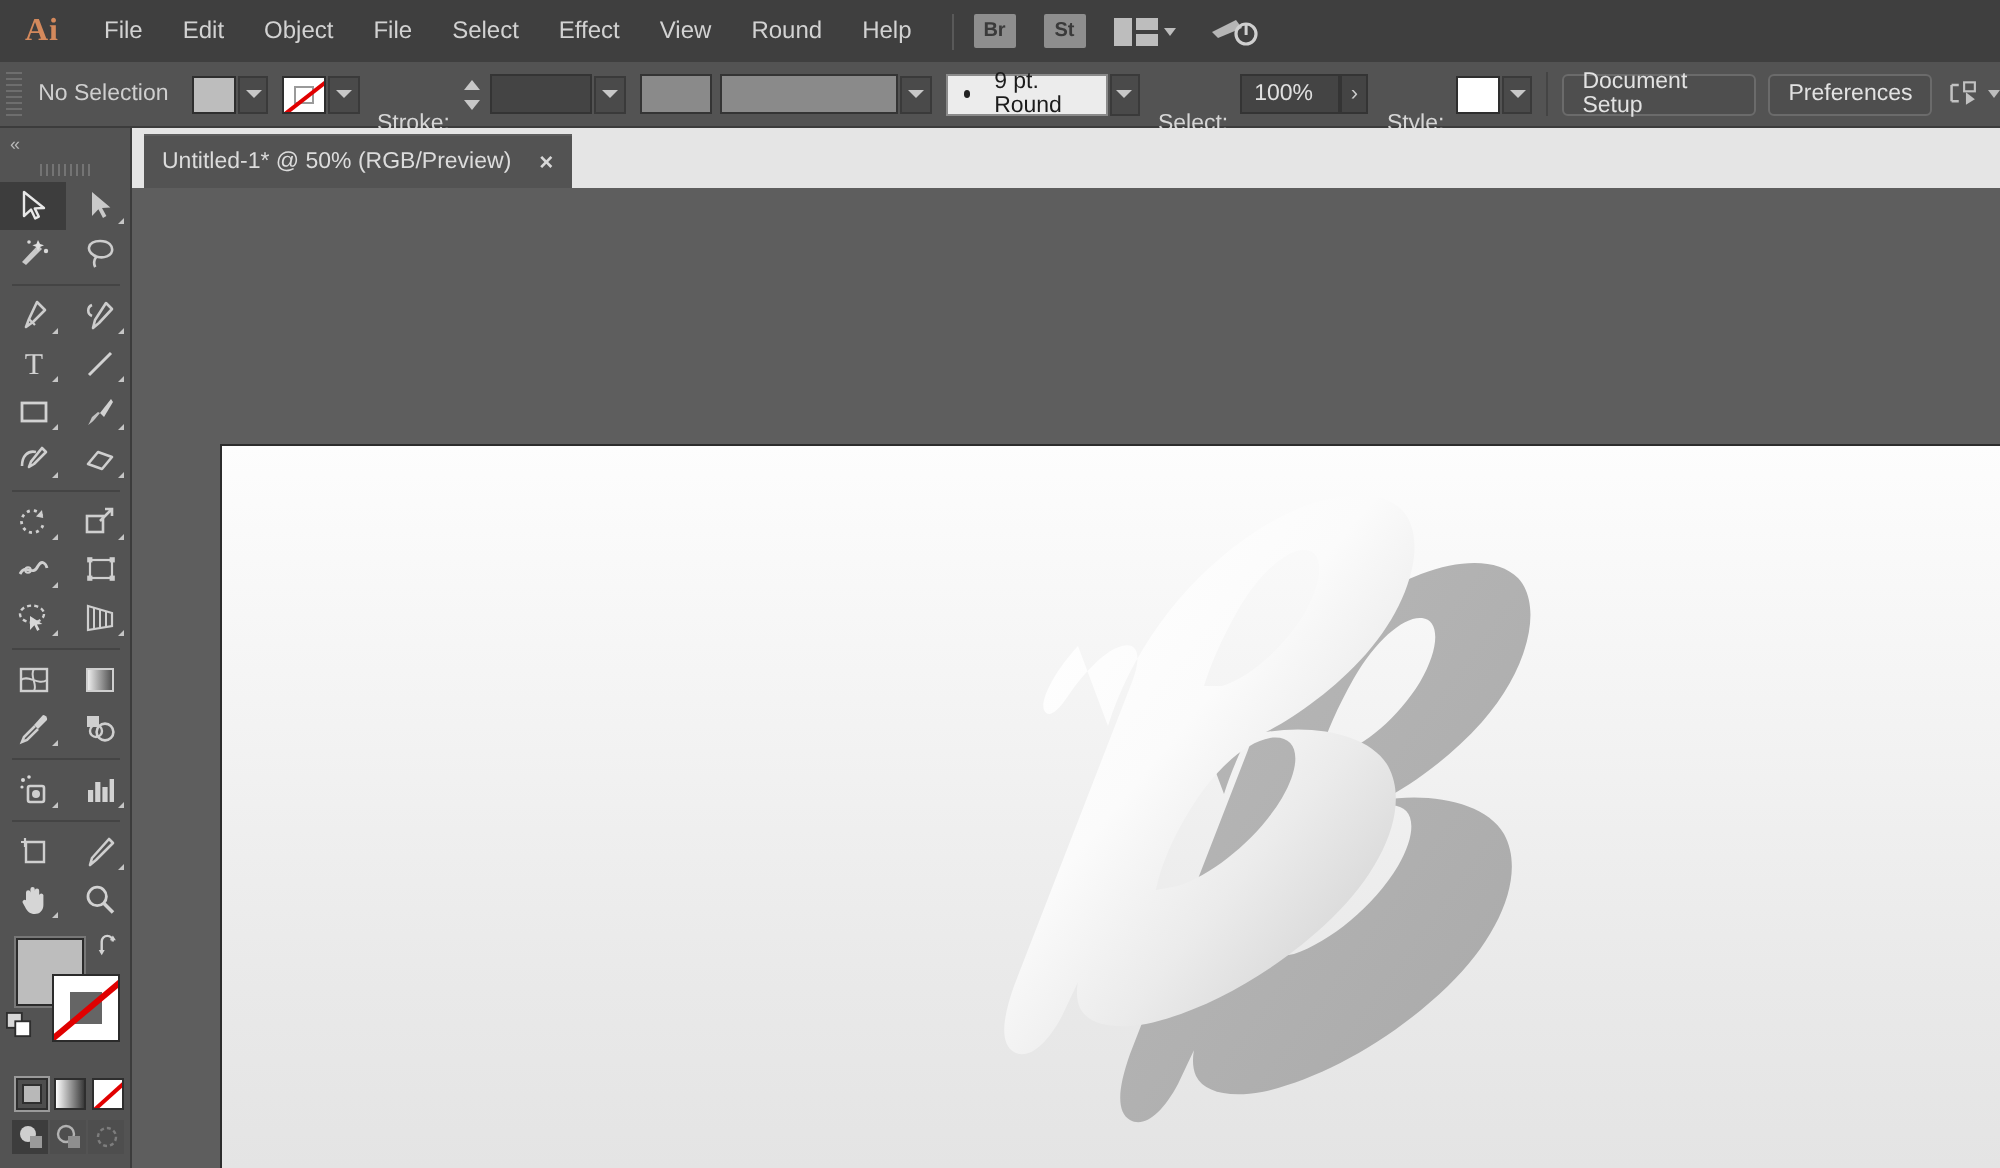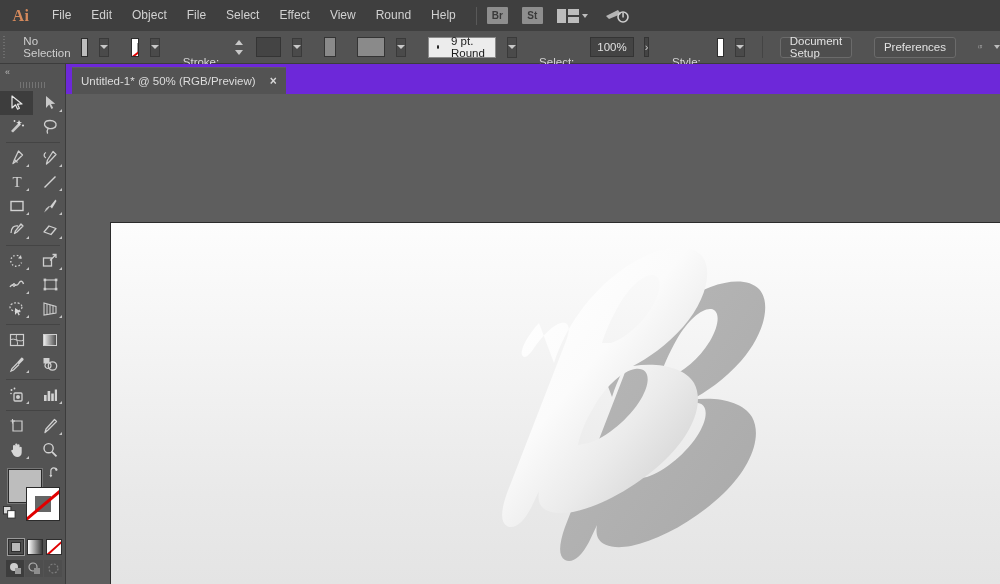--- a/index.html
+++ b/index.html
@@ -37,21 +37,20 @@
     width: 0; height: 0; border-left: 4px solid transparent; border-right: 4px solid transparent;
     border-top: 5px solid #bdbdbd; margin-right: 16px;
   }
   .chev.sm { border-left-width: 3.5px; border-right-width: 3.5px; border-top-width: 4.5px; }
 
   
   .ctrlbar {
     position: absolute; left: 0; top: 31px; width: 1000px; height: 33px;
     background: #535353; display: flex; align-items: center;
     border-bottom: 1px solid #3c3c3c;
-    gap: 10px;
   }
   .grip { width: 9px; height: 22px; margin: 0 4px 0 3px;
     background: repeating-linear-gradient(to bottom, #6e6e6e 0 1px, transparent 1px 3px); }
   .nosel { color: #cfcfcf; font-size: 11.5px; margin-left: 4px; width: 86px; }
   .cb-sep { width: 1px; height: 22px; background: #444; margin: 0 7px; }
   .swatch-box {
     width: 24px; height: 19px; border: 1px solid #2e2e2e; background: #bdbdbd;
   }
   .swatch-none { background: #fff; position: relative; overflow: hidden; }
   .swatch-none::after {
@@ -82,21 +81,21 @@
     font-size: 11px; display: flex; align-items: center; justify-content: center;
   }
   .pillbtn {
     height: 21px; background: #4e4e4e; border: 1px solid #6b6b6b; border-radius: 3px;
     color: #e2e2e2; font-size: 11.5px; display: flex; align-items: center; padding: 0 9px;
   }
 
   
   .tabbar {
     position: absolute; left: 66px; top: 64px; width: 934px; height: 30px;
-    background: #6d28d9;
+    background: #e5e5e5;
   }
   .doctab {
     position: absolute; left: 6px; top: 3px; height: 27px;
     background: #535353; color: #dcdcdc; font-size: 11.5px;
     display: flex; align-items: center; padding: 0 9px; gap: 14px;
     border-top: 1px solid #5e5e5e;
   }
   .doctab .x { color: #d8d8d8; font-size: 12px; font-weight: bold; }
 
   

